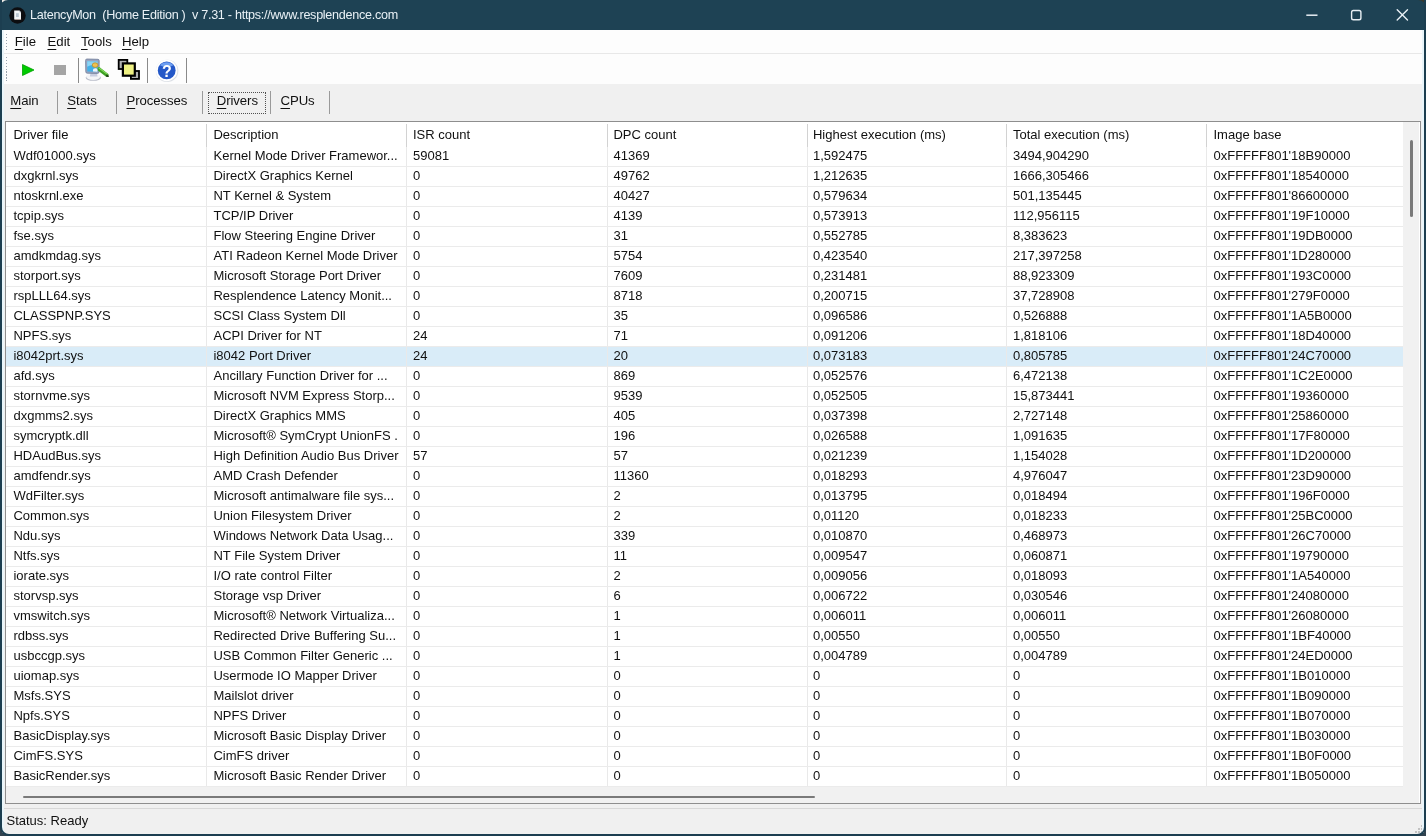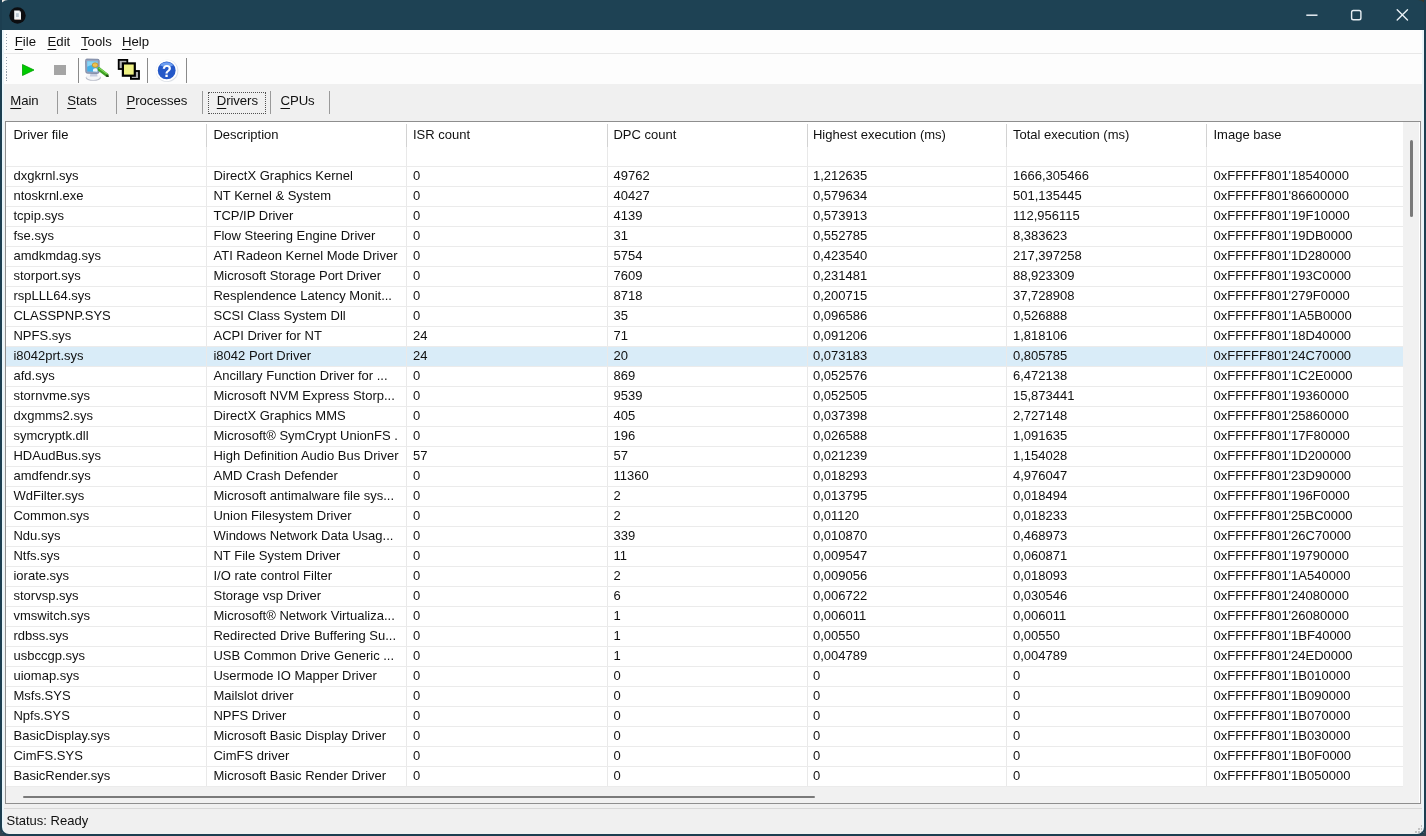--- a/index.html
+++ b/index.html
@@ -45,20 +45,21 @@
 <div id="tlc"></div>
 <div id="trc"></div>
 <div id="titlebar">
  <svg style="left:9px;top:6.5px" width="17" height="17" viewBox="0 0 17 17">
   <circle cx="8.5" cy="8.5" r="8.2" fill="#0c0d10"></circle>
   <path d="M5.2 3.4 L10.4 3.4 L12 5.2 L12 12.4 L5.2 12.4 Z" fill="#f2f4f6"></path>
   <path d="M10.4 3.4 L10.4 5.2 L12 5.2 Z" fill="#b9c2cc"></path>
   <path d="M7 6.2 L9.8 6.2 L9.8 10 L7 10 Z" fill="#8ea3b4" opacity="0.55"></path>
   <path d="M5.8 12.2 L11.9 12.2 L12.4 13 L6 13 Z" fill="#cdb7ae" opacity="0.8"></path>
  </svg>
+ <div id="title">LatencyMon  (Home Edition )  v 7.31 - https://www.resplendence.com</div>
  <svg style="left:1288px;top:0" width="138" height="30" viewBox="0 0 138 30">
   <path d="M18.3 15.2 H29.5" stroke="#e8eff4" stroke-width="1.5" fill="none"></path>
   <rect x="63.6" y="10.5" width="9.3" height="9.3" rx="1.8" stroke="#e8eff4" stroke-width="1.4" fill="none"></rect>
   <path d="M109.2 9.7 L119.5 20 M119.5 9.7 L109.2 20" stroke="#e8eff4" stroke-width="1.4" fill="none" stroke-linecap="round"></path>
  </svg>
 </div>
 <div id="menubar">
  <div class="grip" style="left:3.5px;top:4px;height:16px"></div>
  <div class="mitem" style="left:12.8px"><u>F</u>ile</div>
  <div class="mitem" style="left:45.5px"><u>E</u>dit</div>
@@ -128,20 +129,29 @@
  <div class="hsep" style="left:1000.2px"></div>
  <div class="hsep" style="left:1200.2px"></div>
  <div id="hl"></div>
  <div class="bcol" style="left:200.2px"></div>
  <div class="bcol" style="left:400.7px"></div>
  <div class="bcol" style="left:601.2px"></div>
  <div class="bcol" style="left:801.7px"></div>
  <div class="bcol" style="left:1000.2px"></div>
  <div class="bcol" style="left:1200.2px"></div>
  <div id="rowlines"></div>
+ <div class="r" style="top:24px">
+      <b class="c0" style="left:7.7px">Wdf01000.sys</b>
+      <b class="c1" style="left:207.7px;width:186px;overflow:hidden">Kernel Mode Driver Framewor...</b>
+      <b class="c2" style="left:407.2px">59081</b>
+      <b class="c3" style="left:607.7px">41369</b>
+      <b class="c4" style="left:807.2px">1,592475</b>
+      <b class="c5" style="left:1007.2px">3494,904290</b>
+      <b class="c6" style="left:1207.7px">0xFFFFF801'18B90000</b>
+    </div>
  <div class="r" style="top:44px">
       <b class="c0" style="left:7.7px">dxgkrnl.sys</b>
       <b class="c1" style="left:207.7px;width:186px;overflow:hidden">DirectX Graphics Kernel</b>
       <b class="c2" style="left:407.2px">0</b>
       <b class="c3" style="left:607.7px">49762</b>
       <b class="c4" style="left:807.2px">1,212635</b>
       <b class="c5" style="left:1007.2px">1666,305466</b>
       <b class="c6" style="left:1207.7px">0xFFFFF801'18540000</b>
     </div>
  <div class="r" style="top:64px">
@@ -346,21 +356,21 @@
       <b class="c0" style="left:7.7px">rdbss.sys</b>
       <b class="c1" style="left:207.7px;width:186px;overflow:hidden">Redirected Drive Buffering Su...</b>
       <b class="c2" style="left:407.2px">0</b>
       <b class="c3" style="left:607.7px">1</b>
       <b class="c4" style="left:807.2px">0,00550</b>
       <b class="c5" style="left:1007.2px">0,00550</b>
       <b class="c6" style="left:1207.7px">0xFFFFF801'1BF40000</b>
     </div>
  <div class="r" style="top:524px">
       <b class="c0" style="left:7.7px">usbccgp.sys</b>
-      <b class="c1" style="left:207.7px;width:186px;overflow:hidden">USB Common Drive Generic ...</b>
+      <b class="c1" style="left:207.7px;width:186px;overflow:hidden">USB Common Filter Generic ...</b>
       <b class="c2" style="left:407.2px">0</b>
       <b class="c3" style="left:607.7px">1</b>
       <b class="c4" style="left:807.2px">0,004789</b>
       <b class="c5" style="left:1007.2px">0,004789</b>
       <b class="c6" style="left:1207.7px">0xFFFFF801'24ED0000</b>
     </div>
  <div class="r" style="top:544px">
       <b class="c0" style="left:7.7px">uiomap.sys</b>
       <b class="c1" style="left:207.7px;width:186px;overflow:hidden">Usermode IO Mapper Driver</b>
       <b class="c2" style="left:407.2px">0</b>

